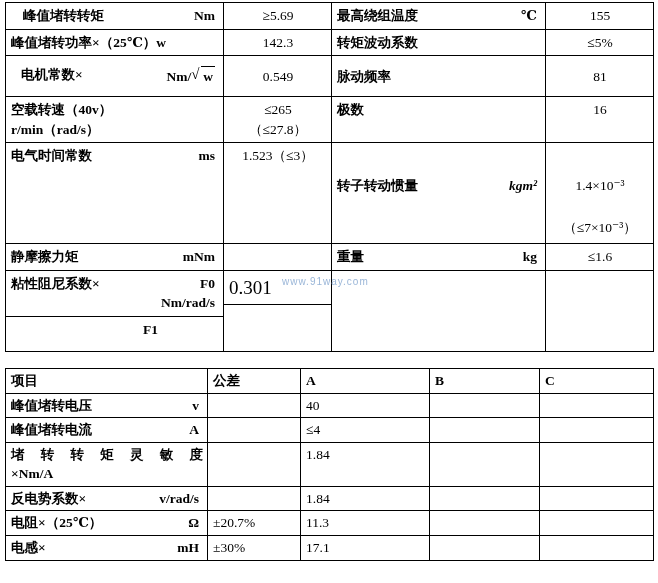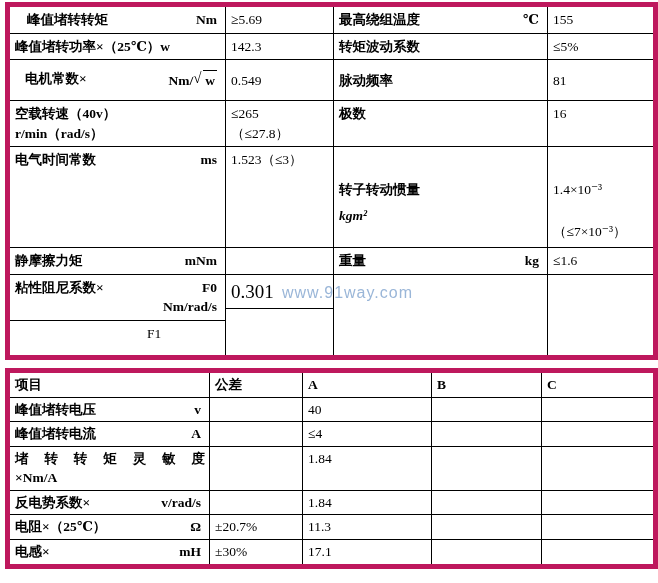--- a/index.html
+++ b/index.html
@@ -16,41 +16,42 @@
     overflow: hidden;
   }
   .sheet {
     position: relative;
     width: 658px;
     height: 583px;
   }
   table.spec {
     border-collapse: collapse;
     table-layout: fixed;
-    border: 5px solid #be185d;
+    border: 1px solid #be185d;
   }
   table.spec td {
     border: 1px solid #000;
     vertical-align: top;
     padding: 3px 4px 3px 5px;
     font-size: 13.5px;
     line-height: 1.45;
   }
   
   #top-table {
     position: absolute;
     left: 5px;
     top: 2px;
     width: 648px;
   }
   #top-table td.label {
     font-weight: bold;
   }
   #top-table td.value {
     font-weight: normal;
+    text-align: center;
   }
   .lbl-row {
     display: flex;
     justify-content: space-between;
     align-items: flex-start;
     gap: 6px;
   }
   .lbl-row .unit {
     white-space: nowrap;
     padding-right: 4px;
@@ -95,23 +96,23 @@
     display: inline-block;
     border-top: 1px solid #000;
     padding: 0 2px;
   }
   .italic {
     font-style: italic;
   }
   .watermark {
     position: absolute;
     left: 282px;
-    top: 284px;
+    top: 276px;
     font-family: "Liberation Sans", sans-serif;
-    font-size: 16px;
+    font-size: 10px;
     color: #9ab6d8;
     letter-spacing: 1px;
     white-space: nowrap;
   }
   .ctr { text-align: center; }
   .tall { height: 34px; }
 </style>
 </head>
 <body>
 
@@ -200,21 +201,21 @@
 
       <tr>
         <td class="label" style="height:94px;">
           <div class="lbl-row">
             <span class="lbl-left">电气时间常数</span>
             <span class="unit">ms</span>
           </div>
         </td>
         <td class="value">1.523（≤3）</td>
         <td class="label">
-          <div class="lbl-row" style="padding-top:30px;flex-direction:column;">
+          <div class="lbl-row" style="padding-top:30px;">
             <span class="lbl-left">转子转动惯量</span>
             <span class="unit italic">kgm²</span>
           </div>
         </td>
         <td class="value">
           <div style="padding-top:30px;">1.4×10⁻³</div>
           <div style="padding-top:22px;">（≤7×10⁻³）</div>
         </td>
       </tr>
 
@@ -242,21 +243,21 @@
                 <tr>
               <td style="border:0;border-bottom:1px solid #000;padding:3px 4px 3px 5px;font-weight:bold;font-size:13.5px;">
                 <div class="lbl-row">
                   <span class="lbl-left">粘性阻尼系数×</span>
                   <span class="unit">F0</span>
                 </div>
                 <div style="text-align:right;padding-right:4px;">Nm/rad/s</div>
               </td>
             </tr>
             <tr>
-              <td style="border:0;padding:3px 4px 3px 5px;font-weight:normal;font-size:13.5px;height:28px;">
+              <td style="border:0;padding:3px 4px 3px 5px;font-weight:bold;font-size:13.5px;height:28px;">
                 <div style="padding-left:132px;">F1</div>
               </td>
             </tr>
           </tbody>
             </table>
         </td>
         <td style="padding:0;">
           <table style="border-collapse:collapse;width:100%;border:0;">
             <tbody>
                 <tr>

